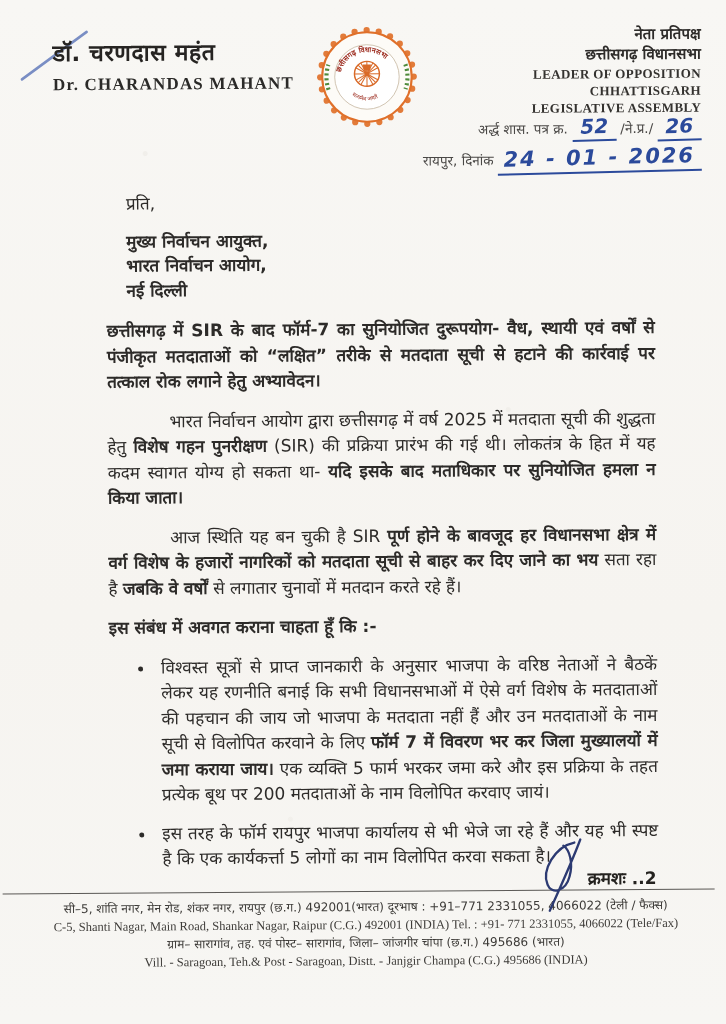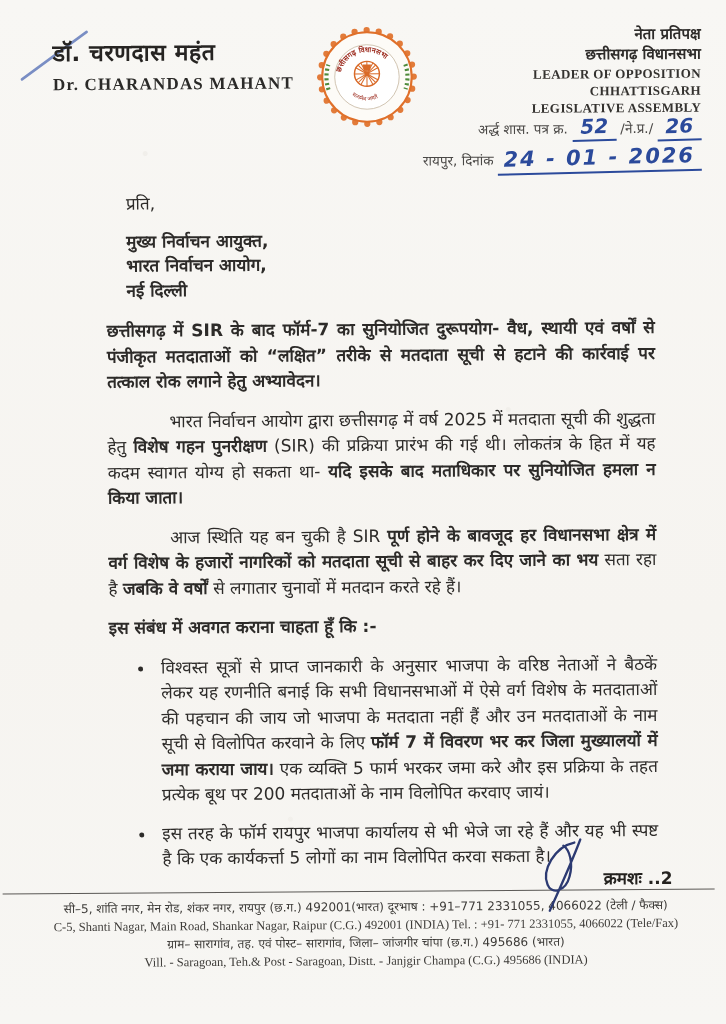--- a/index.html
+++ b/index.html
@@ -46,21 +46,21 @@
   .subject-label{flex:0 0 60px;}
   .subject-text{flex:1;text-align:justify;}
   .paragraph{margin:14px 0 0;text-align:justify;text-indent:62px;}
   .b{font-weight:bold;}
   .lead-in{margin-top:14px;font-weight:bold;}
   .bullet-list{margin:14px 0 0;padding-left:46px;}
   .bullet-list li{margin-bottom:13px;padding-left:6px;text-align:justify;}
 
   
   .signature{position:absolute;left:532px;top:838px;z-index:3;}
-  .continuation{position:absolute;right:56px;top:868px;font-size:17px;font-weight:bold;color:#24221f;z-index:2;}
+  .continuation{position:absolute;right:72px;top:868px;font-size:17px;font-weight:bold;color:#24221f;z-index:2;}
   .footer-rule{position:absolute;left:0;top:891px;width:712px;border-top:1.6px solid #5a5855;}
   .footer{position:absolute;left:0;top:899px;width:726px;text-align:center;color:#3d3b38;z-index:1;}
   .footer .f-hi{font-size:12px;line-height:1.45;white-space:nowrap;}
   .footer .f-en{font-size:12.5px;line-height:1.45;font-family:"Liberation Serif",serif;white-space:nowrap;}
 </style>
 </head>
 <body>
 
 <div class="page">
   <div class="sheet">

